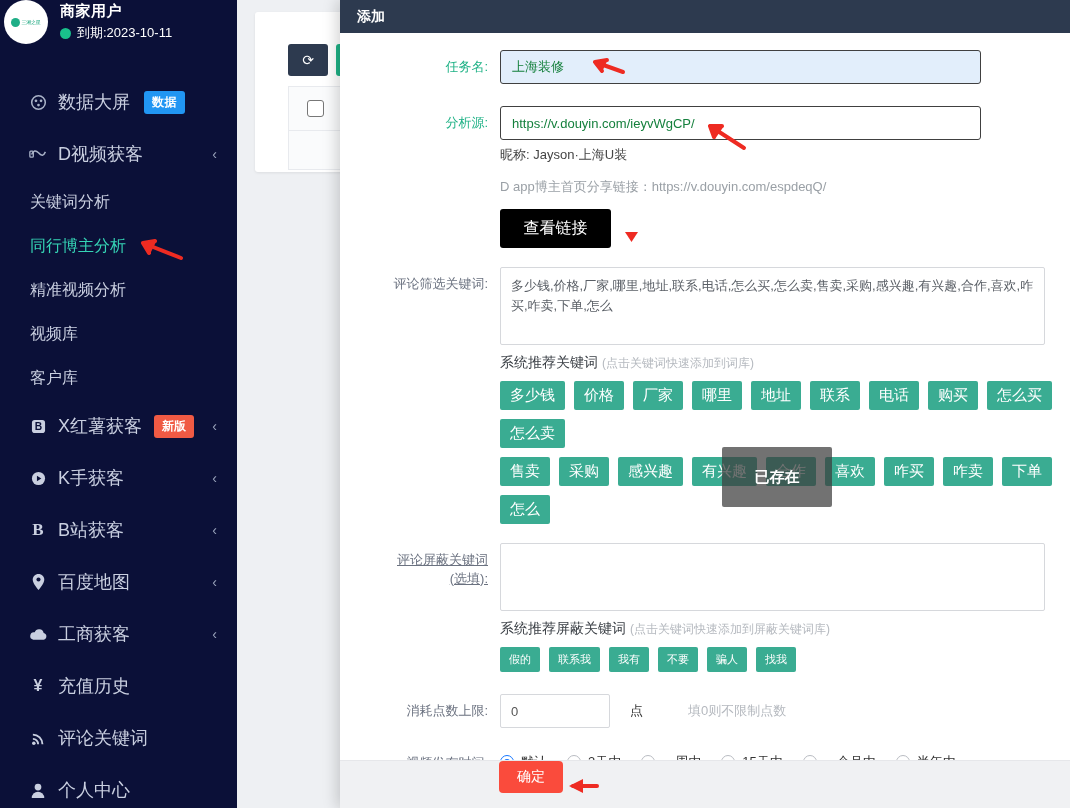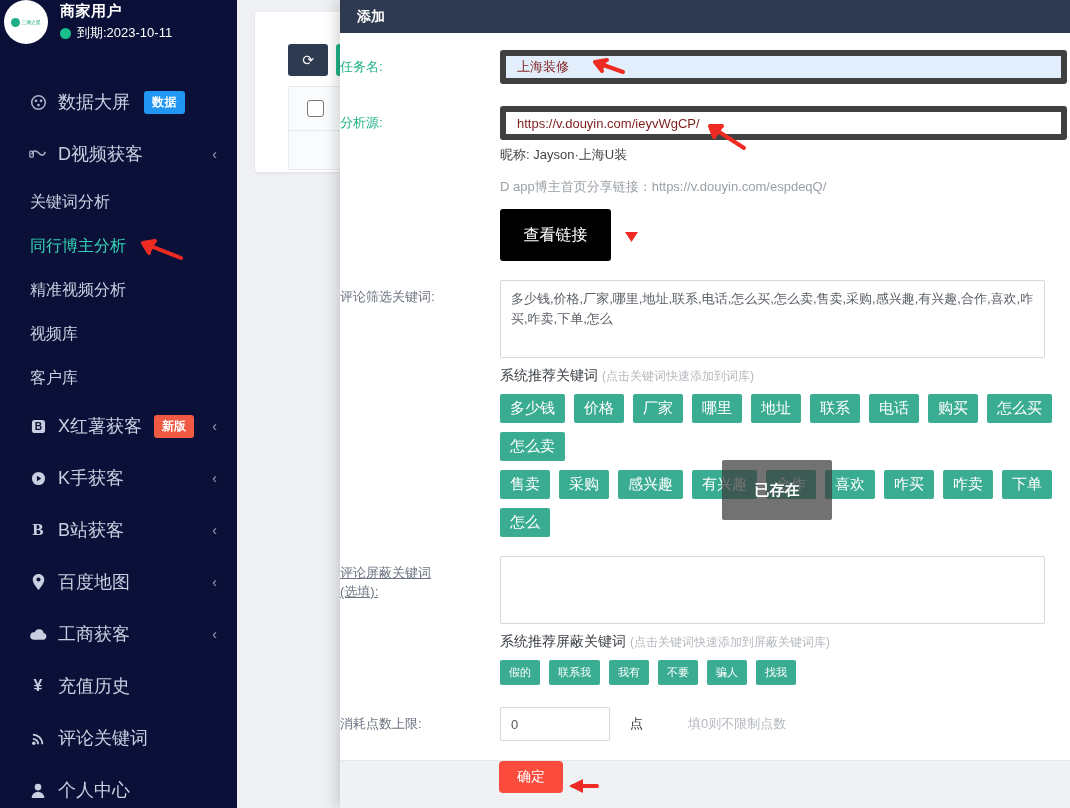--- a/index.html
+++ b/index.html
@@ -178,50 +178,50 @@
     position: absolute; left: 159px; top: 0;
     width: 64px; height: 32px;
     background: #fa4b3c; color: #fff;
     font-size: 14px; border: none; border-radius: 4px;
     cursor: pointer;
   }
 
   
   .frow { display: flex; margin-bottom: 0; }
   .flabel {
-    width: 160px; text-align: left;
+    width: 160px; text-align: right;
     padding-right: 12px; padding-top: 8px;
     font-size: 13px; color: #6b7280;
     flex: 0 0 160px;
   }
   .flabel.teal { color: #1fb286; }
   .fctl { flex: 1 1 auto; position: relative; }
 
   input.fin {
-    width: 567px; height: 34px;
-    border: 6px solid #404040;
+    width: 481px; height: 34px;
+    border: 1px solid #404040;
     border-radius: 3px;
     padding: 0 11px;
-    font-size: 13px; color: #7f1d1d;
+    font-size: 13px; color: #15803d;
     font-family: "Liberation Sans", sans-serif;
     outline: none;
   }
   input.fin.autofill { background: #e2eefb; }
 
   .hint-sub {
     font-size: 13px; color: #444;
     margin-top: 6px;
   }
   .hint-gray {
     font-size: 13px; color: #9aa0a6;
     margin-top: 14px;
   }
   .btn-link {
     margin-top: 13px;
-    width: 111px; height: 52px;
+    width: 111px; height: 39px;
     background: #000000; color: #ffffff;
     border: none; border-radius: 3px;
     font-size: 16px; cursor: pointer;
     font-family: "Liberation Sans", sans-serif;
   }
 
   textarea.fta {
     width: 545px;
     border: 1px solid #d6d8dc;
     border-radius: 2px;

